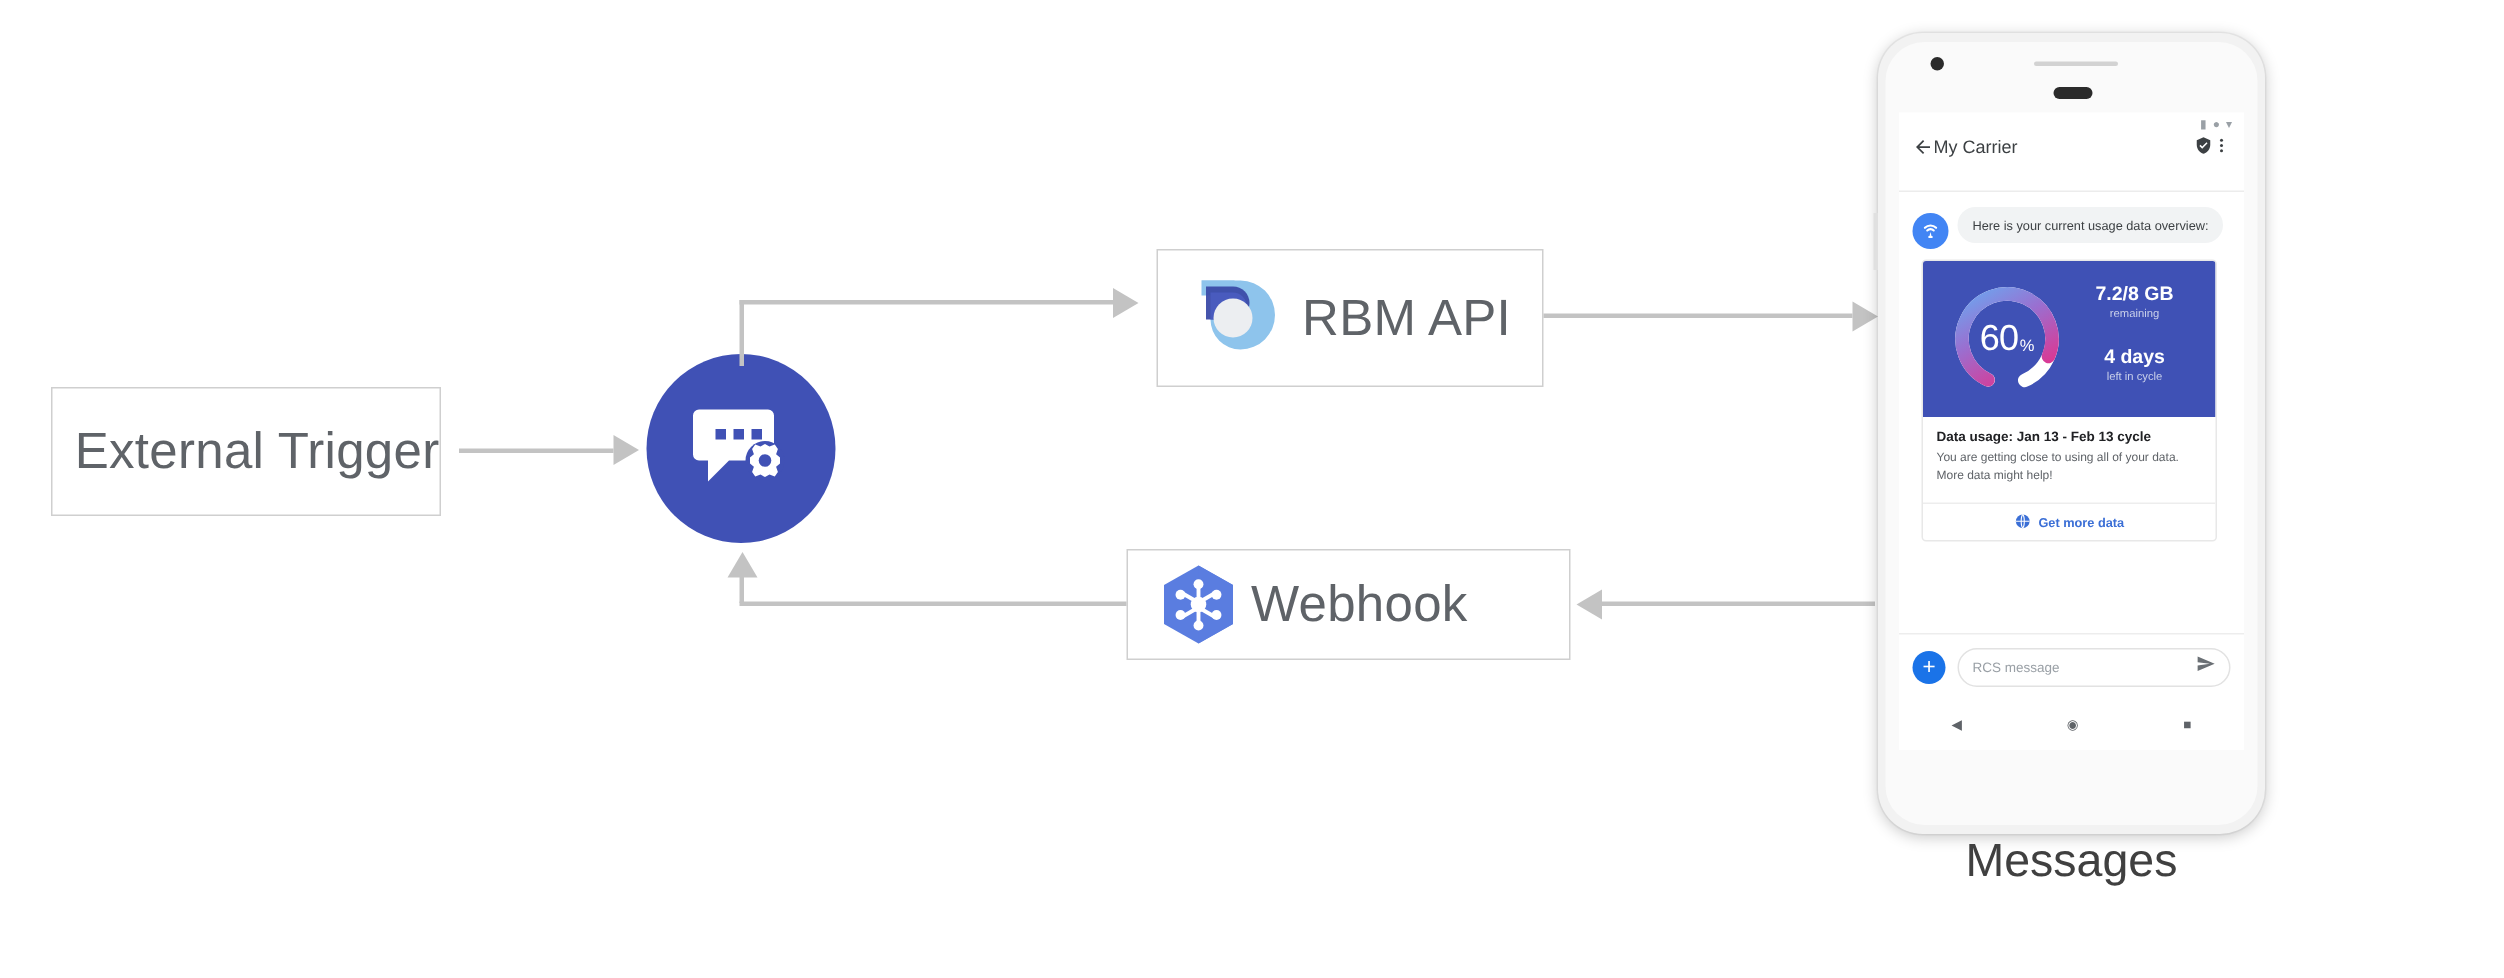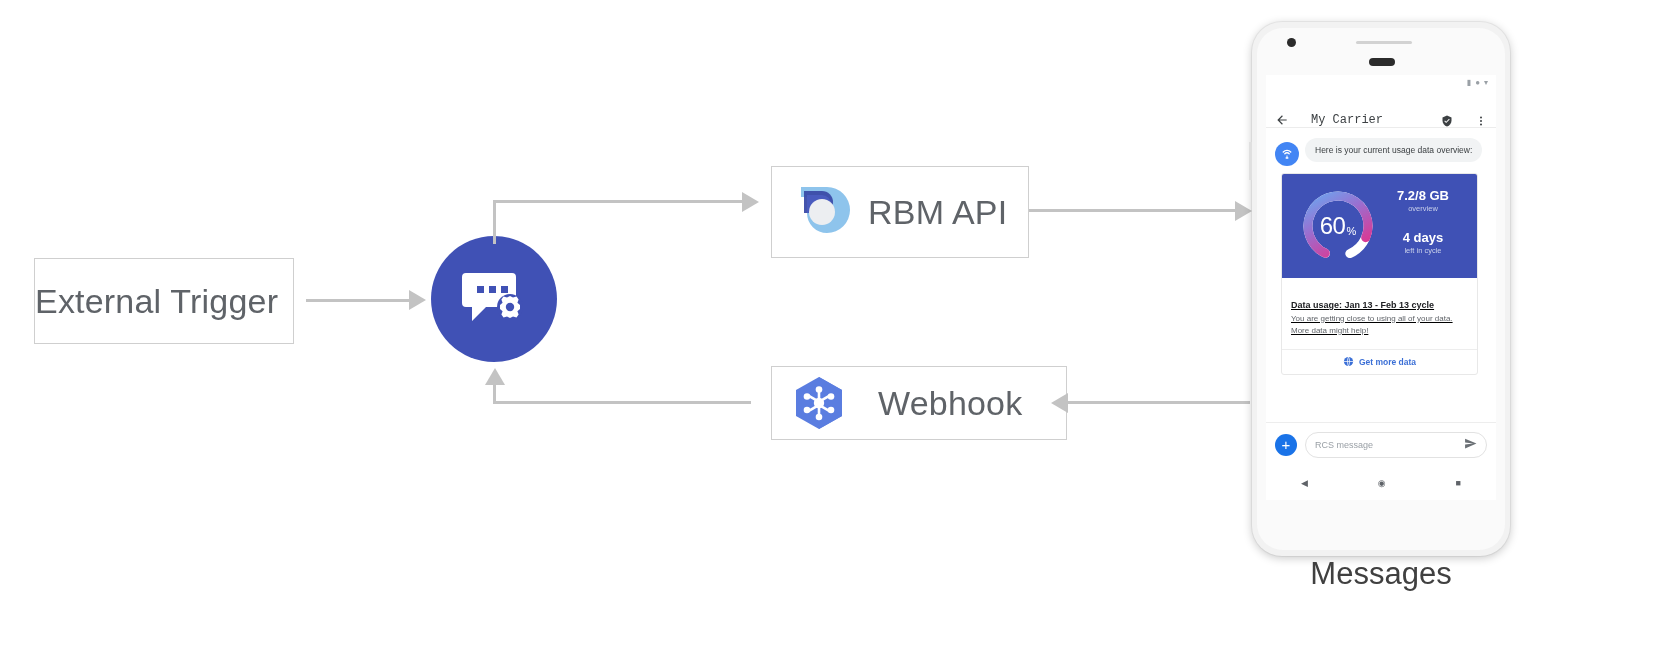--- a/index.html
+++ b/index.html
@@ -30,35 +30,34 @@
     font-size: 34px;
     color: #5f6368;
     font-weight: 300;
     letter-spacing: 0.2px;
     white-space: nowrap;
   }
 
   
   #external-trigger {
     left: 34px; top: 258px; width: 260px; height: 86px;
-    justify-content: flex-start;
+    justify-content: flex-end;
   }
 
   
   #rbm-api-box {
     left: 771px; top: 166px; width: 258px; height: 92px;
     padding-left: 18px;
     gap: 16px;
   }
   
   #webhook-box {
     left: 751px; top: 366px; width: 296px; height: 74px;
     padding-left: 18px;
-    gap: 30px;
-    margin-left: 20px;
+    gap: 6px;
   }
 
   
   #rbm-agent {
     position: absolute;
     left: 431px; top: 236px;
     width: 126px; height: 126px;
     border-radius: 50%;
     background: #4051b5;
     display: flex; align-items: center; justify-content: center;
@@ -138,25 +137,24 @@
   
   #status-bar {
     height: 16px; display: flex; align-items: center;
     justify-content: flex-end; gap: 4px;
     padding-right: 8px; background: #ffffff;
   }
   .status-glyph { font-size: 8px; color: #9aa0a6; line-height: 1; }
 
   
   #app-bar {
-    height: 36px; display: flex; align-items: flex-end;
-    padding: 0 9px; gap: 22px;
+    height: 36px; display: flex; align-items: flex-start;
+    padding: 0 9px; gap: 0;
     border-bottom: 1px solid #ececec;
     background: #ffffff;
-    font-family: Liberation Mono, monospace;
   }
   #app-bar-title {
     font-size: 12px; color: #3c4043; flex: 1;
   }
   .appbar-icon { color: #5f6368; display:flex; align-items:center; }
 
   
   #conversation {
     padding: 10px 9px 0 9px;
     background: #ffffff;
@@ -206,21 +204,21 @@
   #gauge-pct .sym { font-size: 11px; font-weight: 300; margin-top: 9px; margin-left: 1px; }
 
   #card-stats {
     position: absolute; right: 10px; top: 14px;
     width: 88px; text-align: center; color: #ffffff;
   }
   .stat-big { font-size: 13px; font-weight: bold; line-height: 1.25; }
   .stat-small { font-size: 7.5px; color: #c9d0ea; line-height: 1.4; }
   .stat-gap { height: 15px; }
 
-  #card-body { padding: 21px 9px 6px 9px; text-decoration: underline; }
+  #card-body { padding: 7px 9px 6px 9px; }
   #card-title { font-size: 9px; font-weight: bold; color: #202124; line-height: 1.4; }
   #card-desc { font-size: 8px; color: #5f6368; line-height: 1.5; margin-top: 1px; }
   #card-action {
     border-top: 1px solid #ededed;
     margin-top: 6px;
     padding: 6px 0 5px 0;
     display: flex; align-items: center; justify-content: center; gap: 5px;
     font-size: 8.5px; font-weight: bold; color: #3b6fd6;
   }
 
@@ -406,21 +404,21 @@
                 <circle cx="40" cy="40" r="30" fill="none" stroke="url(#gaugeGrad)" stroke-width="9" stroke-linecap="round" stroke-dasharray="140 188" stroke-dashoffset="0" transform="rotate(115 40 40)"></circle>
               </svg>
               <div id="gauge-pct">
                 <span class="num">60</span>
                 <span class="sym">%</span>
               </div>
             </div>
 
             <div id="card-stats">
               <div class="stat-big">7.2/8 GB</div>
-              <div class="stat-small">overview</div>
+              <div class="stat-small">remaining</div>
               <div class="stat-gap"></div>
               <div class="stat-big">4 days</div>
               <div class="stat-small">left in cycle</div>
             </div>
           </div>
 
           <div id="card-body">
             <div id="card-title">Data usage: Jan 13 - Feb 13 cycle</div>
             <div id="card-desc">You are getting close to using all of your data.</div>
             <div id="card-desc2" class="" style="font-size:8px;color:#5f6368;line-height:1.5;">More data might help!</div>

